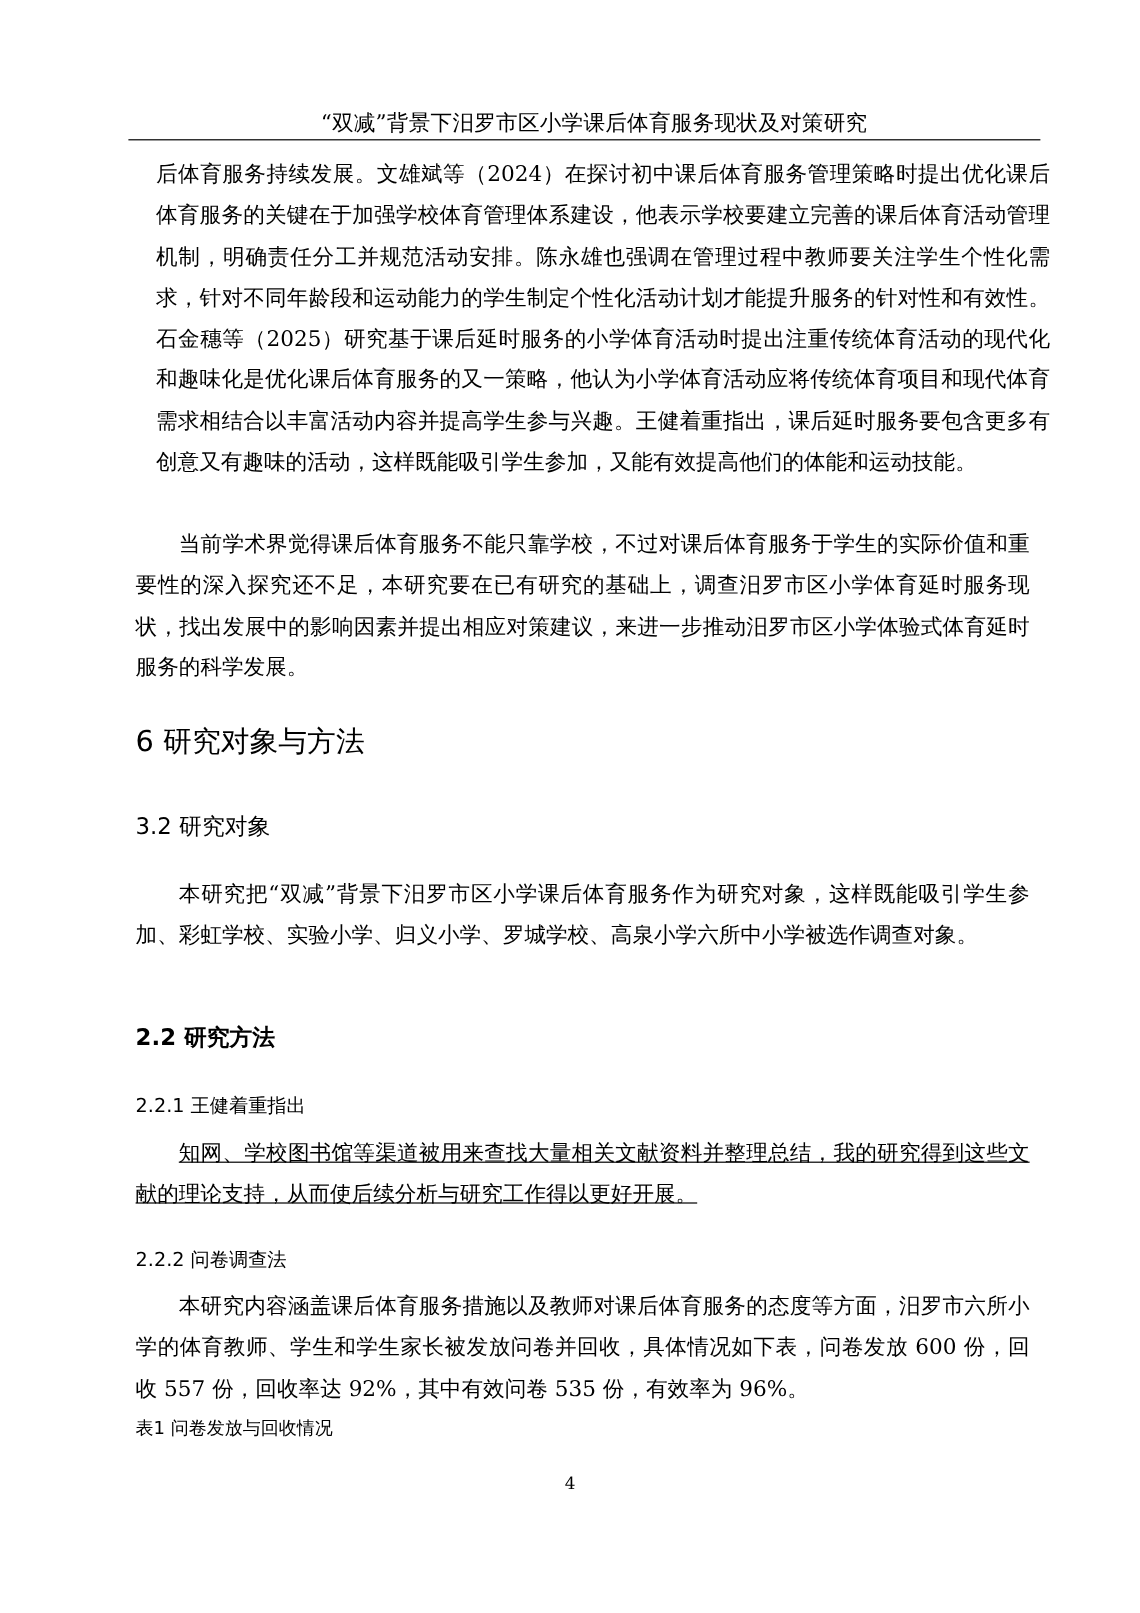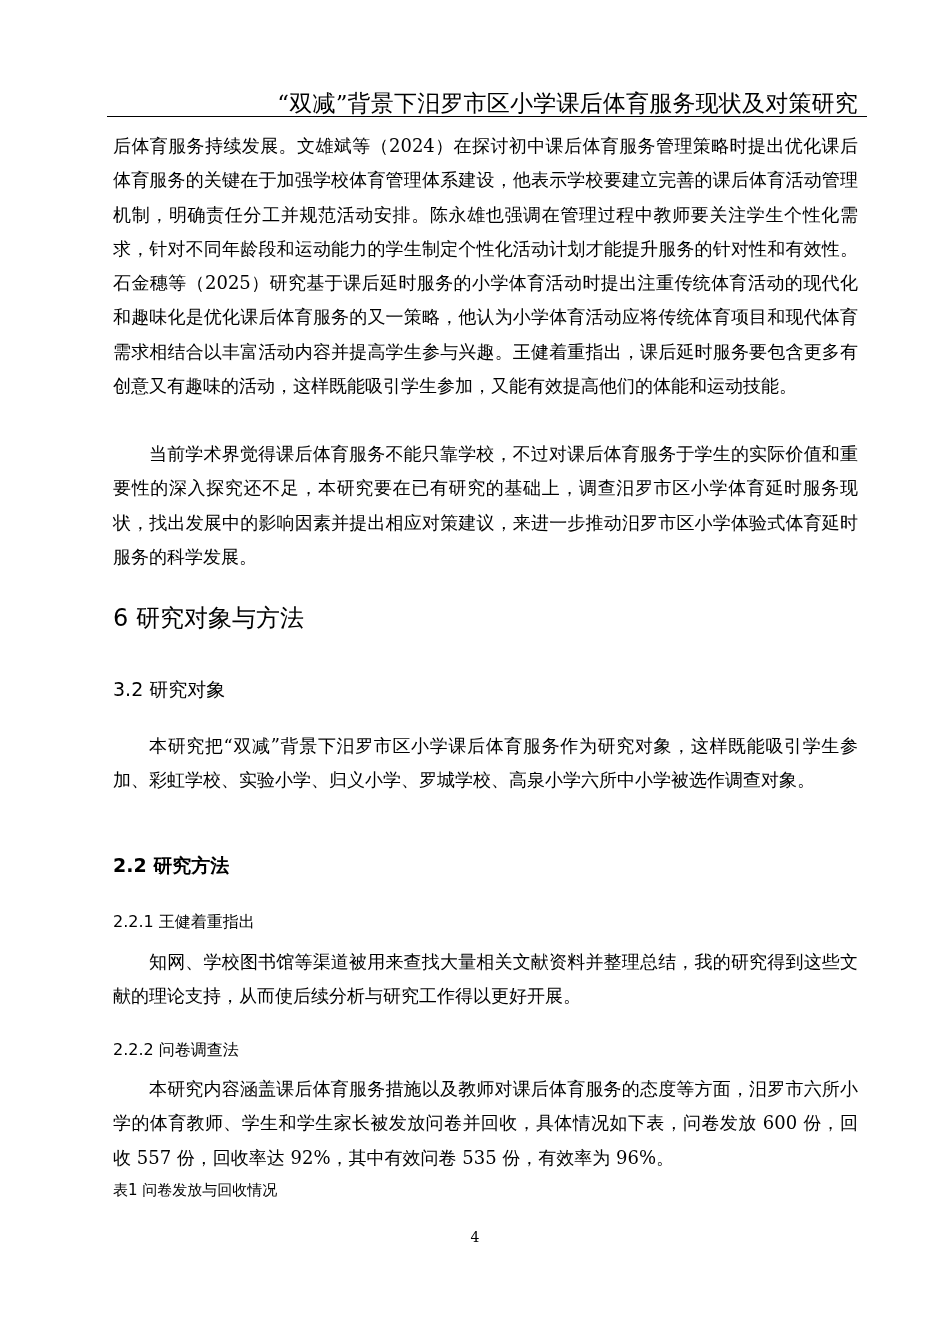--- a/index.html
+++ b/index.html
@@ -10,26 +10,26 @@
     body {
       width: 950px;
       height: 1344px;
       position: relative;
       overflow: hidden;
       color: #000;
       font-family: "DejaVu Serif", "Liberation Serif", serif;
     }
     .page-header {
       position: absolute;
-      left: 98px;
+      left: 115px;
       width: 760px;
       top: 90px;
       height: 26px;
-      text-align: right;
-      font-size: 23px;
+      text-align: center;
+      font-size: 18px;
       line-height: 26px;
       letter-spacing: 0.2px;
     }
     .header-rule {
       position: absolute;
       left: 107px;
       width: 760px;
       top: 116px;
       height: 0;
       border-top: 1.5px solid #000;
@@ -81,32 +81,32 @@
       line-height: 18px;
     }
   </style>
 </head>
 <body>
 
 <div class="page-header">“双减”背景下汨罗市区小学课后体育服务现状及对策研究</div>
 <div class="header-rule"></div>
 
 <div class="content">
-  <p class="para" style="top:129px;">后体育服务持续发展。文雄斌等（2024）在探讨初中课后体育服务管理策略时提出优化课后体育服务的关键在于加强学校体育管理体系建设，他表示学校要建立完善的课后体育活动管理机制，明确责任分工并规范活动安排。陈永雄也强调在管理过程中教师要关注学生个性化需求，针对不同年龄段和运动能力的学生制定个性化活动计划才能提升服务的针对性和有效性。石金穗等（2025）研究基于课后延时服务的小学体育活动时提出注重传统体育活动的现代化和趣味化是优化课后体育服务的又一策略，他认为小学体育活动应将传统体育项目和现代体育需求相结合以丰富活动内容并提高学生参与兴趣。王健着重指出，课后延时服务要包含更多有创意又有趣味的活动，这样既能吸引学生参加，又能有效提高他们的体能和运动技能。</p>
+  <p class="para" style="top:129px;margin-left:17px;">后体育服务持续发展。文雄斌等（2024）在探讨初中课后体育服务管理策略时提出优化课后体育服务的关键在于加强学校体育管理体系建设，他表示学校要建立完善的课后体育活动管理机制，明确责任分工并规范活动安排。陈永雄也强调在管理过程中教师要关注学生个性化需求，针对不同年龄段和运动能力的学生制定个性化活动计划才能提升服务的针对性和有效性。石金穗等（2025）研究基于课后延时服务的小学体育活动时提出注重传统体育活动的现代化和趣味化是优化课后体育服务的又一策略，他认为小学体育活动应将传统体育项目和现代体育需求相结合以丰富活动内容并提高学生参与兴趣。王健着重指出，课后延时服务要包含更多有创意又有趣味的活动，这样既能吸引学生参加，又能有效提高他们的体能和运动技能。</p>
   <p class="para indent" style="top:437px;">当前学术界觉得课后体育服务不能只靠学校，不过对课后体育服务于学生的实际价值和重要性的深入探究还不足，本研究要在已有研究的基础上，调查汨罗市区小学体育延时服务现状，找出发展中的影响因素并提出相应对策建议，来进一步推动汨罗市区小学体验式体育延时服务的科学发展。</p>
 
   <h1 class="h1" style="top:603px;">6  研究对象与方法</h1>
 
   <h2 class="h2" style="top:676px;">3.2  研究对象</h2>
   <p class="para indent" style="top:729px;">本研究把“双减”背景下汨罗市区小学课后体育服务作为研究对象，这样既能吸引学生参加、彩虹学校、实验小学、归义小学、罗城学校、高泉小学六所中小学被选作调查对象。</p>
 
   <h2 class="h2" style="top:852px;font-weight:bold;">2.2  研究方法</h2>
 
   <h3 class="h3" style="top:911px;">2.2.1  王健着重指出</h3>
-  <p class="para indent" style="top:945px;">知网、学校图书馆等渠道被用来查找大量相关文献资料并整理总结，我的研究得到这些文献的理论支持，从而使后续分析与研究工作得以更好开展。</p>
+  <p class="para indent" style="top:945px;text-decoration:underline;">知网、学校图书馆等渠道被用来查找大量相关文献资料并整理总结，我的研究得到这些文献的理论支持，从而使后续分析与研究工作得以更好开展。</p>
 
   <h3 class="h3" style="top:1039px;">2.2.2  问卷调查法</h3>
   <p class="para indent" style="top:1072px;">本研究内容涵盖课后体育服务措施以及教师对课后体育服务的态度等方面，汨罗市六所小学的体育教师、学生和学生家长被发放问卷并回收，具体情况如下表，问卷发放 600 份，回收 557 份，回收率达 92%，其中有效问卷 535 份，有效率为 96%。</p>
 
   <div class="caption" style="top:1180px;">表1   问卷发放与回收情况</div>
 </div>
 
 <div class="page-number">4</div>
 
 </body></html>

